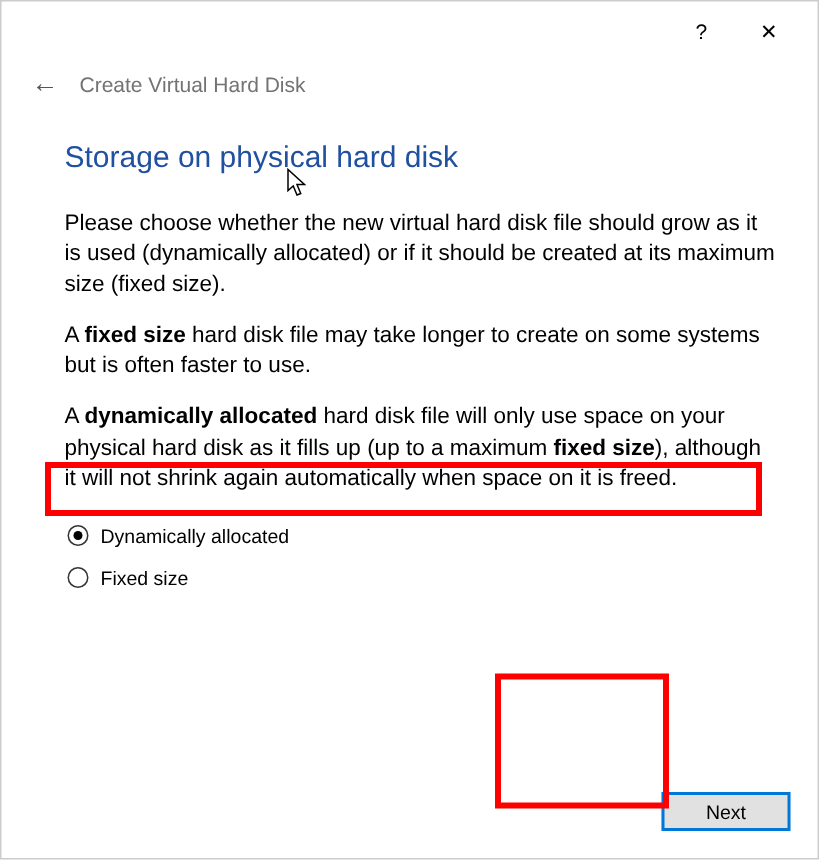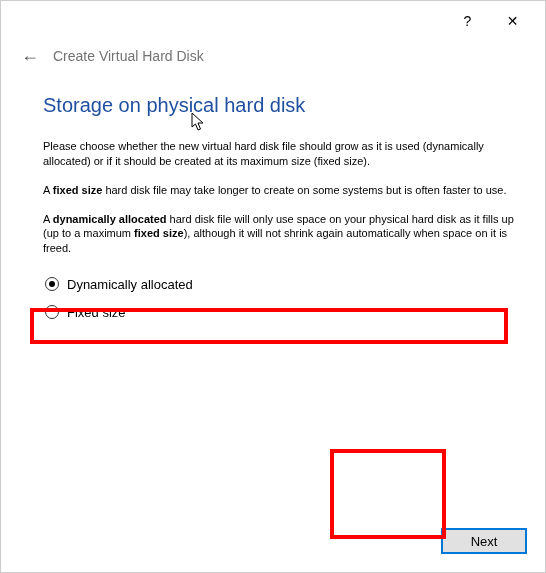--- a/index.html
+++ b/index.html
@@ -58,21 +58,21 @@
     margin: 12px 0 22px 0;
     position: relative;
   }
   .cursor {
     position: absolute;
     left: 148px;
     top: 18px;
     pointer-events: none;
   }
   .para {
-    font-size: 11px;
+    font-size: 15px;
     line-height: 1.35;
     margin: 0 0 14px 0;
     color: #000;
   }
   .radio-group {
     margin-top: 4px;
   }
   .radio-row {
     display: flex;
     align-items: center;

